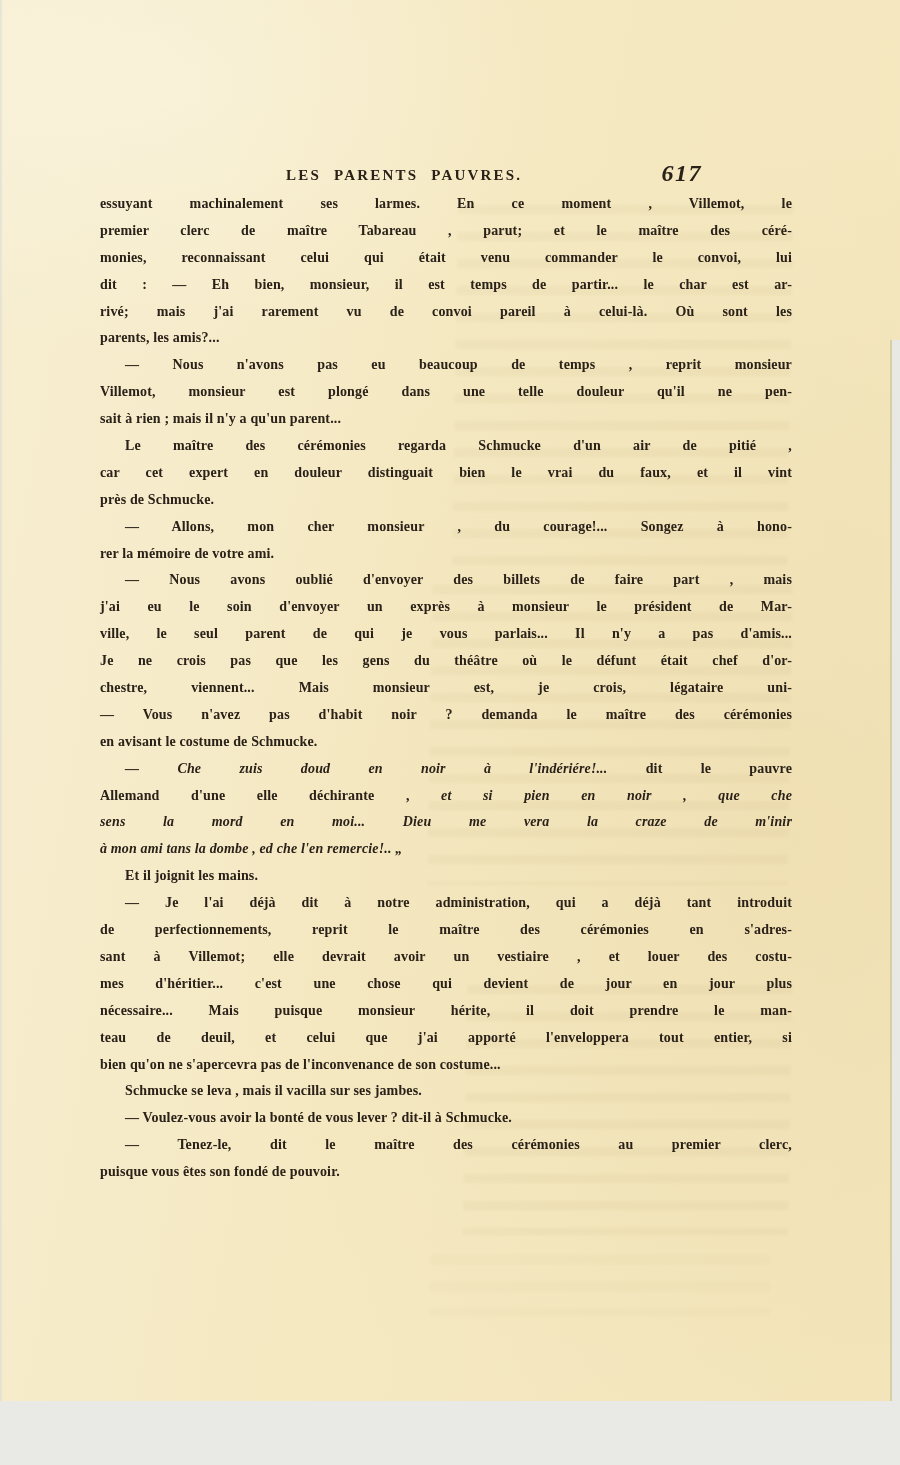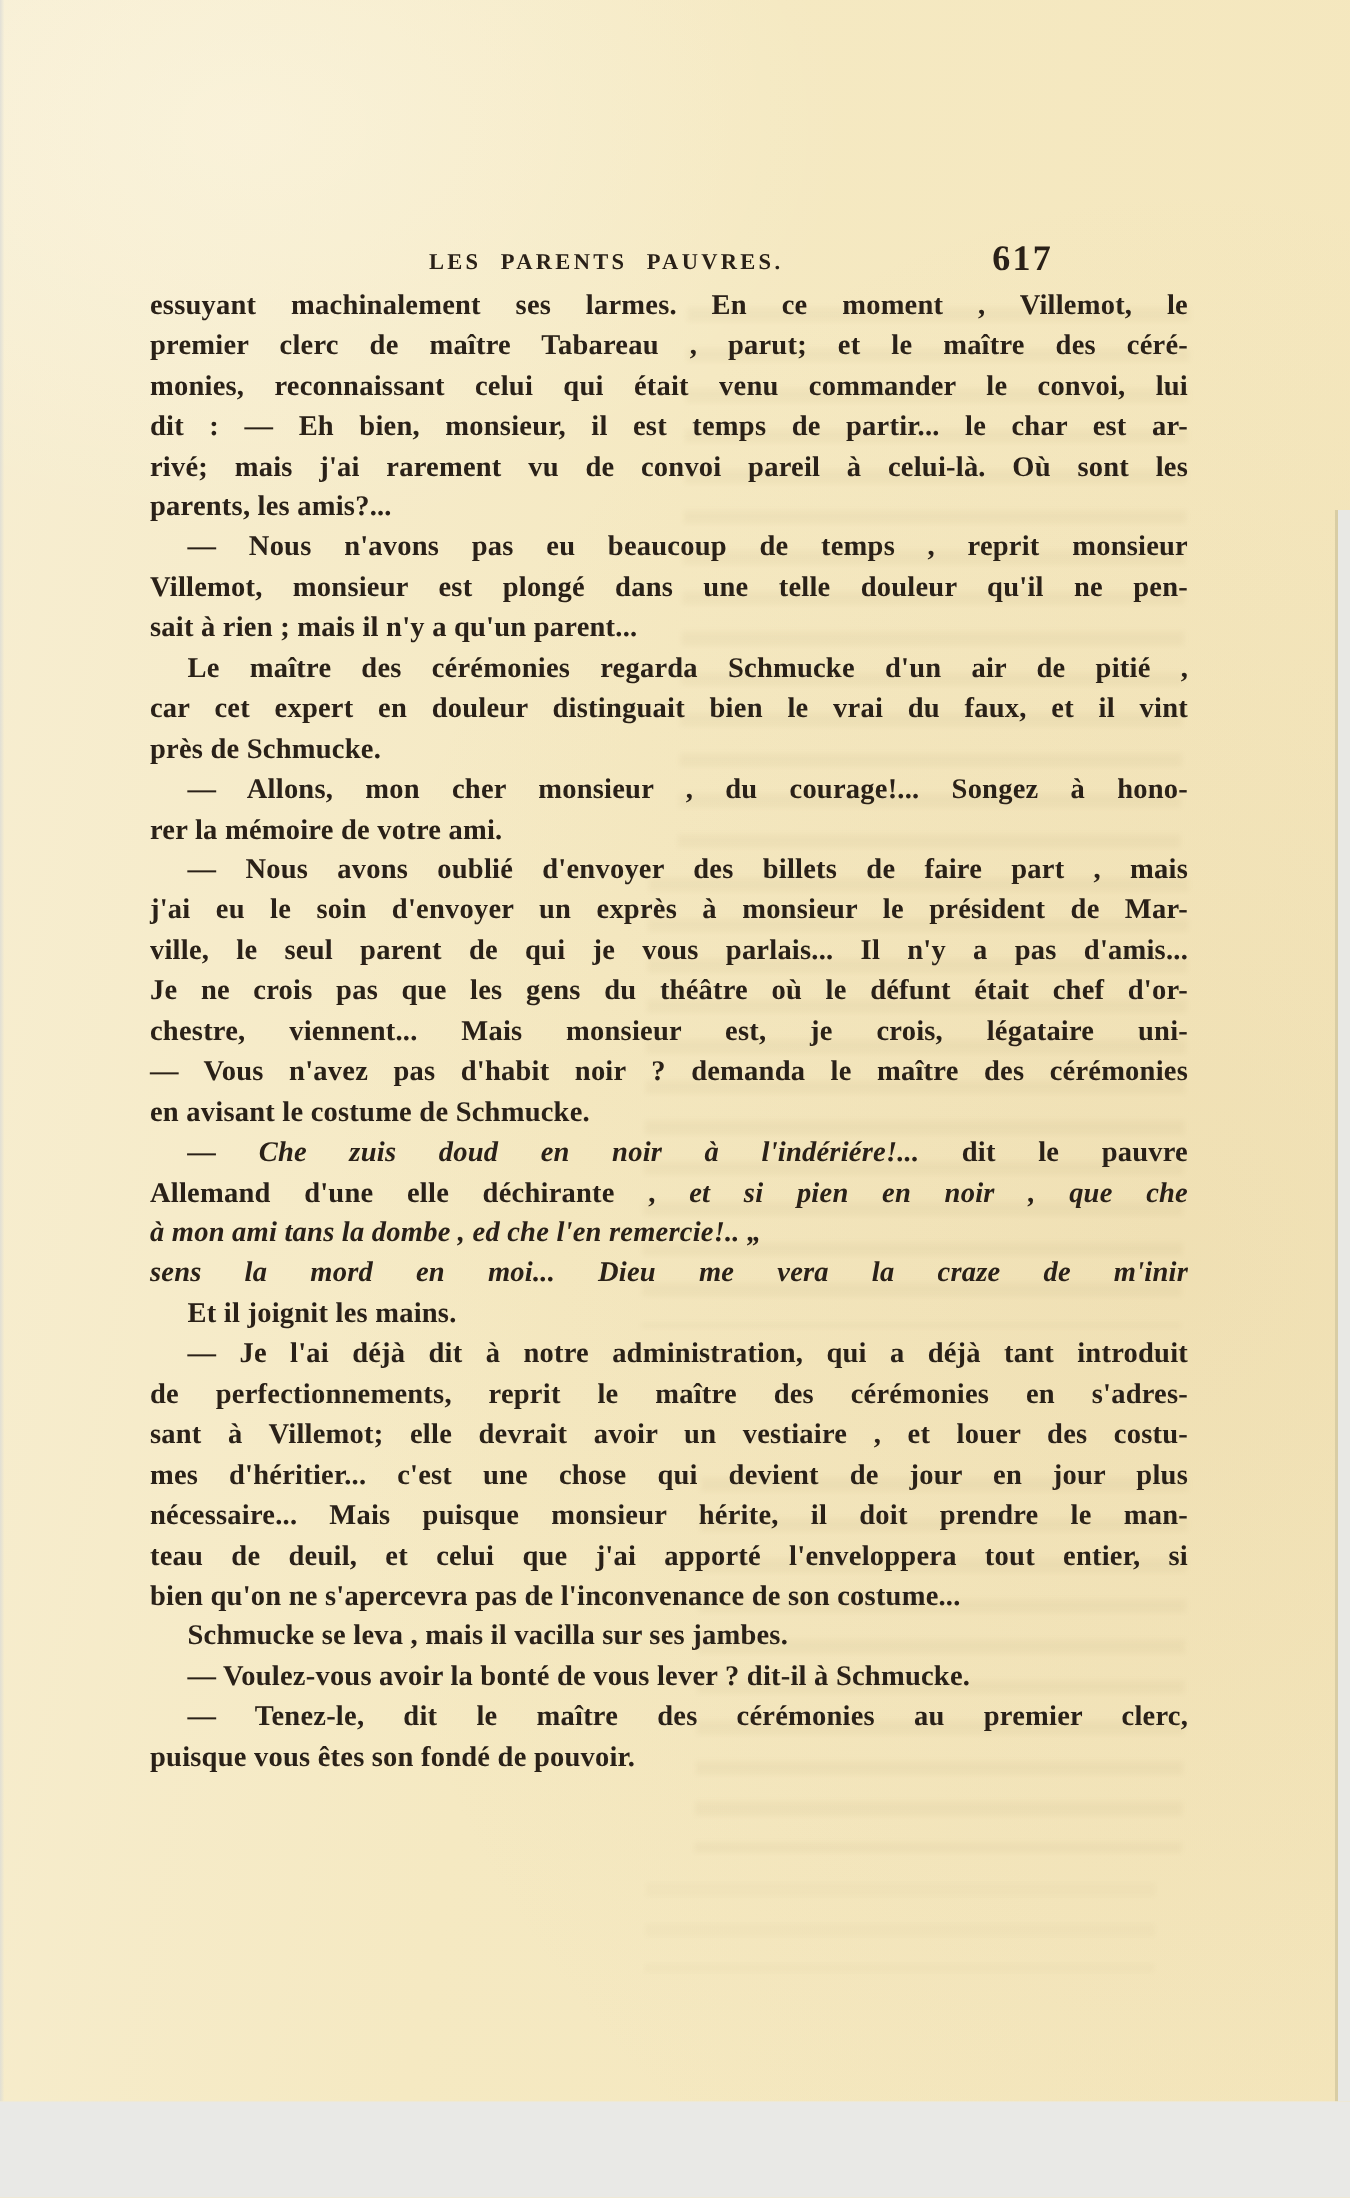--- a/index.html
+++ b/index.html
@@ -34,25 +34,25 @@
       rgba(150,124,70,0) 9px 27px);
     transform:skewX(-1deg);
   }
   .header{position:absolute;left:100px;top:160px;width:692px;height:34px;}
   .running-title{
     position:absolute;left:186px;top:7px;
     font-size:15px;letter-spacing:2.2px;word-spacing:7px;
   }
   .folio{
     position:absolute;right:90px;top:0;
-    font-size:24px;letter-spacing:1.5px;
+    font-size:24px;letter-spacing:1.5px;font-style:italic;
   }
   #text-block{
     position:absolute;left:100px;top:191px;width:692px;
-    font-size:19px;
+    font-size:14px;
   }
   .para{margin:0;}
   .line{
     height:26.9px;line-height:26.9px;
     text-align:justify;
     text-align-last:justify;
     letter-spacing:.15px;
     white-space:nowrap; 
   }
   .line{white-space:normal;} 
@@ -105,22 +105,22 @@
         <div class="line"><span>Je ne crois pas que les gens du théâtre où le défunt était chef d'or-</span></div>
         <div class="line"><span>chestre, viennent... Mais monsieur est, je crois, légataire uni-</span></div>
       </div>
       <div class="para">
         <div class="line"><span>— Vous n'avez pas d'habit noir ? demanda le maître des cérémonies</span></div>
         <div class="line end"><span>en avisant le costume de Schmucke.</span></div>
       </div>
       <div class="para">
         <div class="line ind"><span class="it">— Che zuis doud en noir à l'indériére!...</span><span> dit le pauvre</span></div>
         <div class="line"><span>Allemand d'une elle déchirante , </span><span class="it">et si pien en noir , que che</span></div>
+        <div class="line"><span class="it">sens la mord en moi... Dieu me vera la craze de m'inir</span></div>
         <div class="line end"><span class="it">à mon ami tans la dombe , ed che l'en remercie!.. „</span></div>
-        <div class="line"><span class="it">sens la mord en moi... Dieu me vera la craze de m'inir</span></div>
       </div>
       <div class="para">
         <div class="line end ind"><span>Et il joignit les mains.</span></div>
       </div>
       <div class="para">
         <div class="line ind"><span>— Je l'ai déjà dit à notre administration, qui a déjà tant introduit</span></div>
         <div class="line"><span>de perfectionnements, reprit le maître des cérémonies en s'adres-</span></div>
         <div class="line"><span>sant à Villemot; elle devrait avoir un vestiaire , et louer des costu-</span></div>
         <div class="line"><span>mes d'héritier... c'est une chose qui devient de jour en jour plus</span></div>
         <div class="line"><span>nécessaire... Mais puisque monsieur hérite, il doit prendre le man-</span></div>

